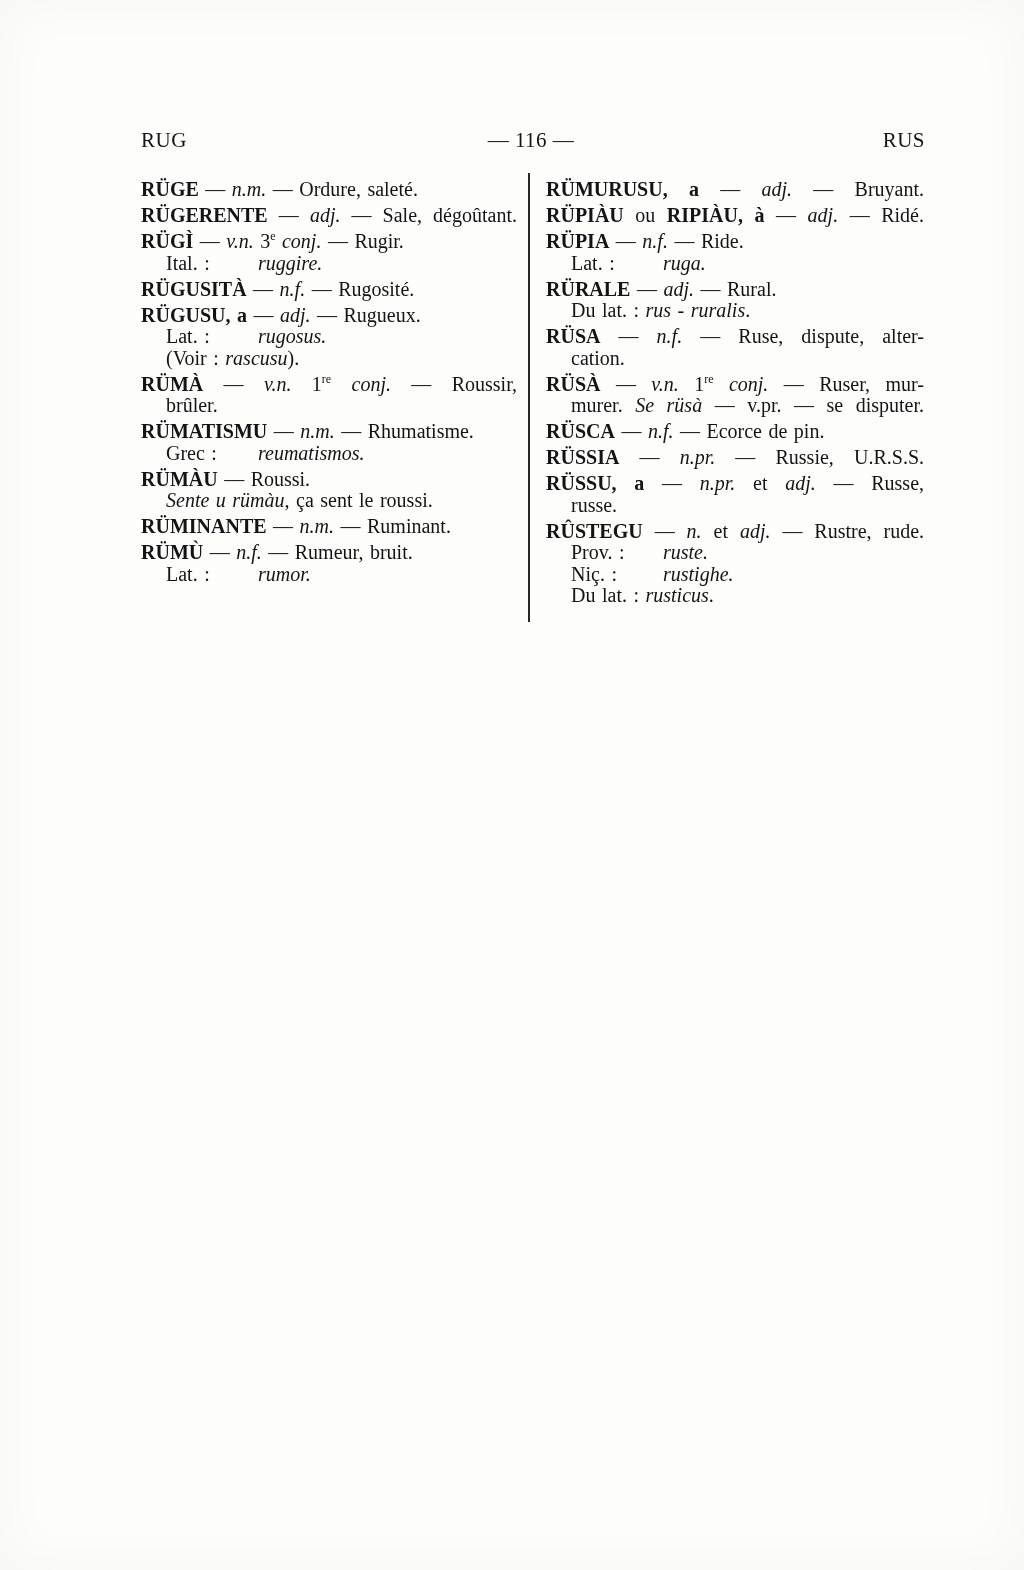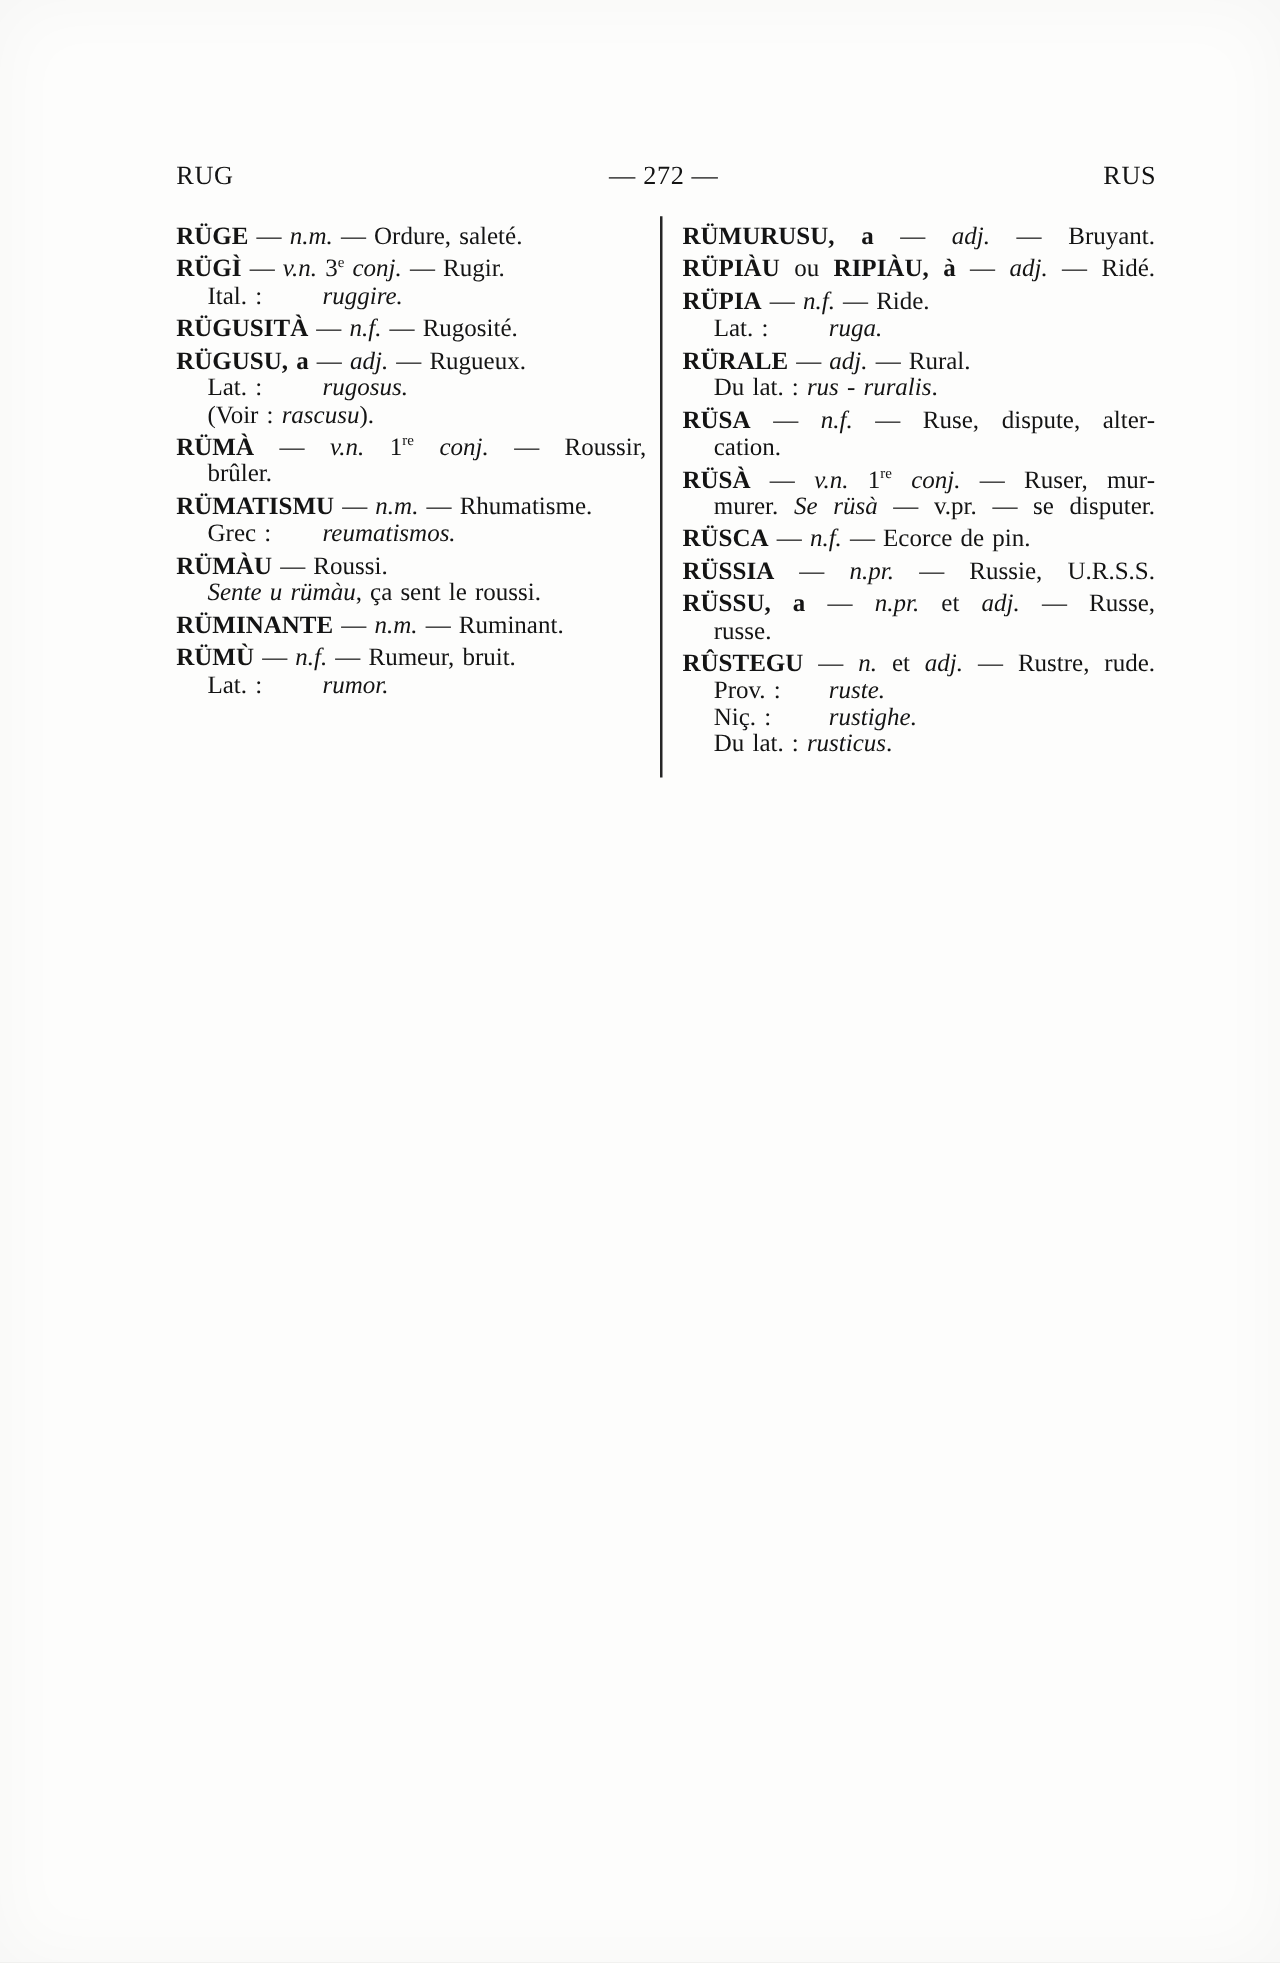--- a/index.html
+++ b/index.html
@@ -37,29 +37,32 @@
   .just { text-align:justify; text-align-last:justify; }
   .b   { font-weight:bold;text-align:right; }
   .i   { font-style:italic;margin-top:30px; }
   .sup { font-size:12px; vertical-align:super; line-height:0; }
   .lbl { display:inline-block; width:92px; }
 </style>
 </head>
 <body>
 
 <div class="page">
-  <span class="h-center">— 272 —</span>
+  <span class="h-center">— 116 —</span>
   <span class="h-left">RUG</span>
   <span class="h-right">RUS</span>
 
   <div class="divider"></div>
 
   <div class="col col-left">
       <div class="entry">
         <div class="line"><span class="b">RÜGE</span><span> — </span><span class="i">n.m.</span><span> — Ordure, saleté.</span></div>
+      </div>
+      <div class="entry">
+        <div class="line just"><span class="b">RÜGERENTE</span><span> — </span><span class="i">adj.</span><span> — Sale, dégoûtant.</span></div>
       </div>
       <div class="entry">
         <div class="line"><span class="b">RÜGÌ</span><span> — </span><span class="i">v.n.</span><span> 3</span><span class="sup">e</span><span> </span><span class="i">conj.</span><span> — Rugir.</span></div>
         <div class="line ind"><span class="lbl">Ital. :</span><span class="i">ruggire.</span></div>
       </div>
       <div class="entry">
         <div class="line"><span class="b">RÜGUSITÀ</span><span> — </span><span class="i">n.f.</span><span> — Rugosité.</span></div>
       </div>
       <div class="entry">
         <div class="line"><span class="b">RÜGUSU, a</span><span> — </span><span class="i">adj.</span><span> — Rugueux.</span></div>

